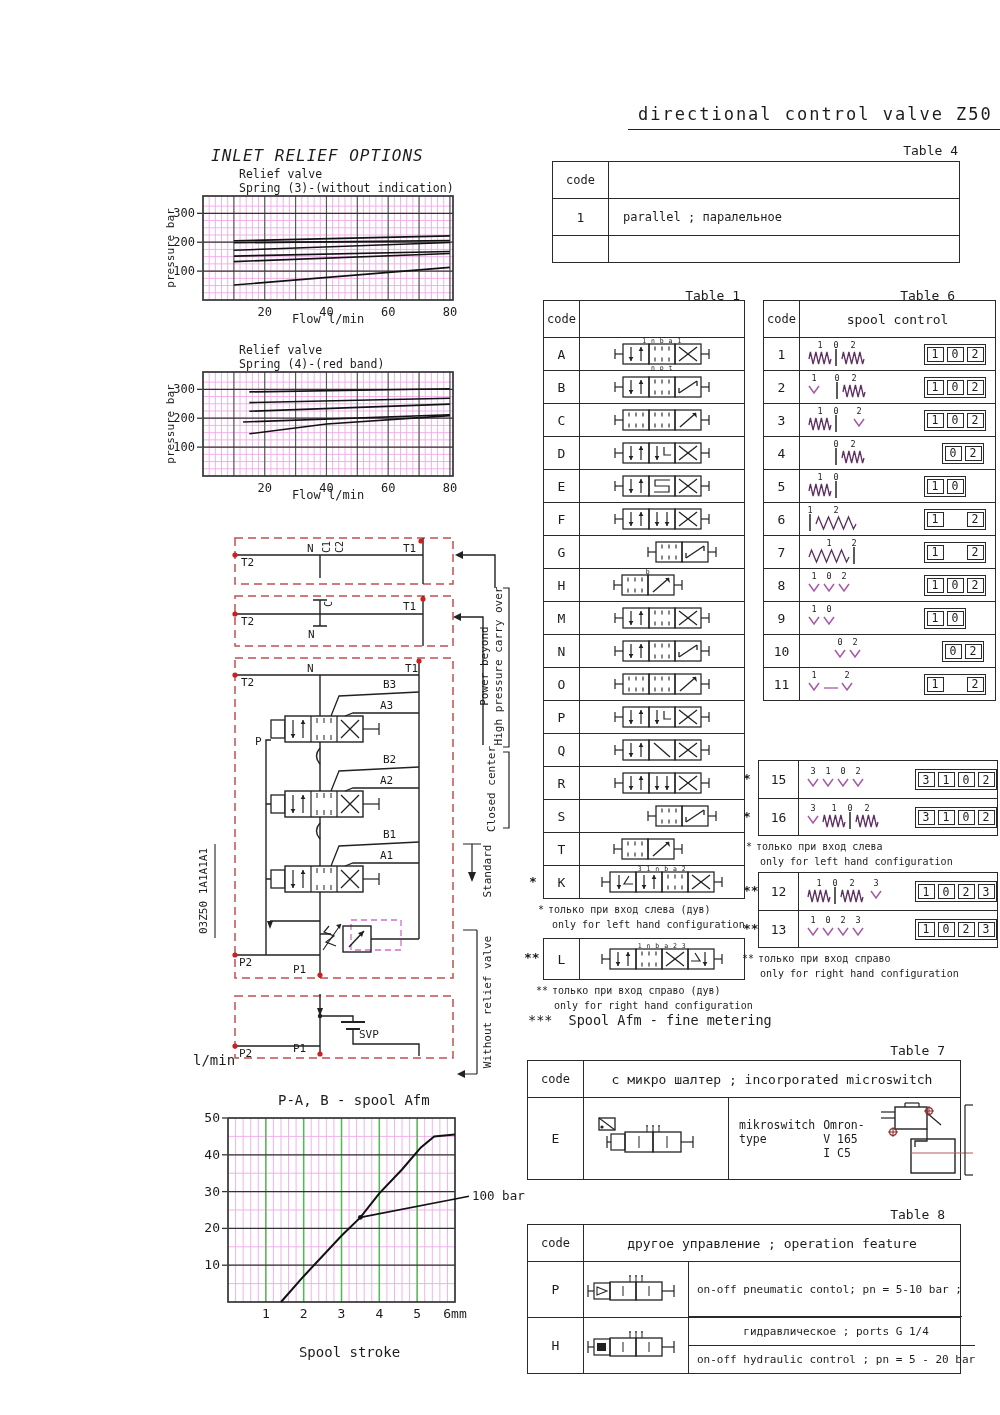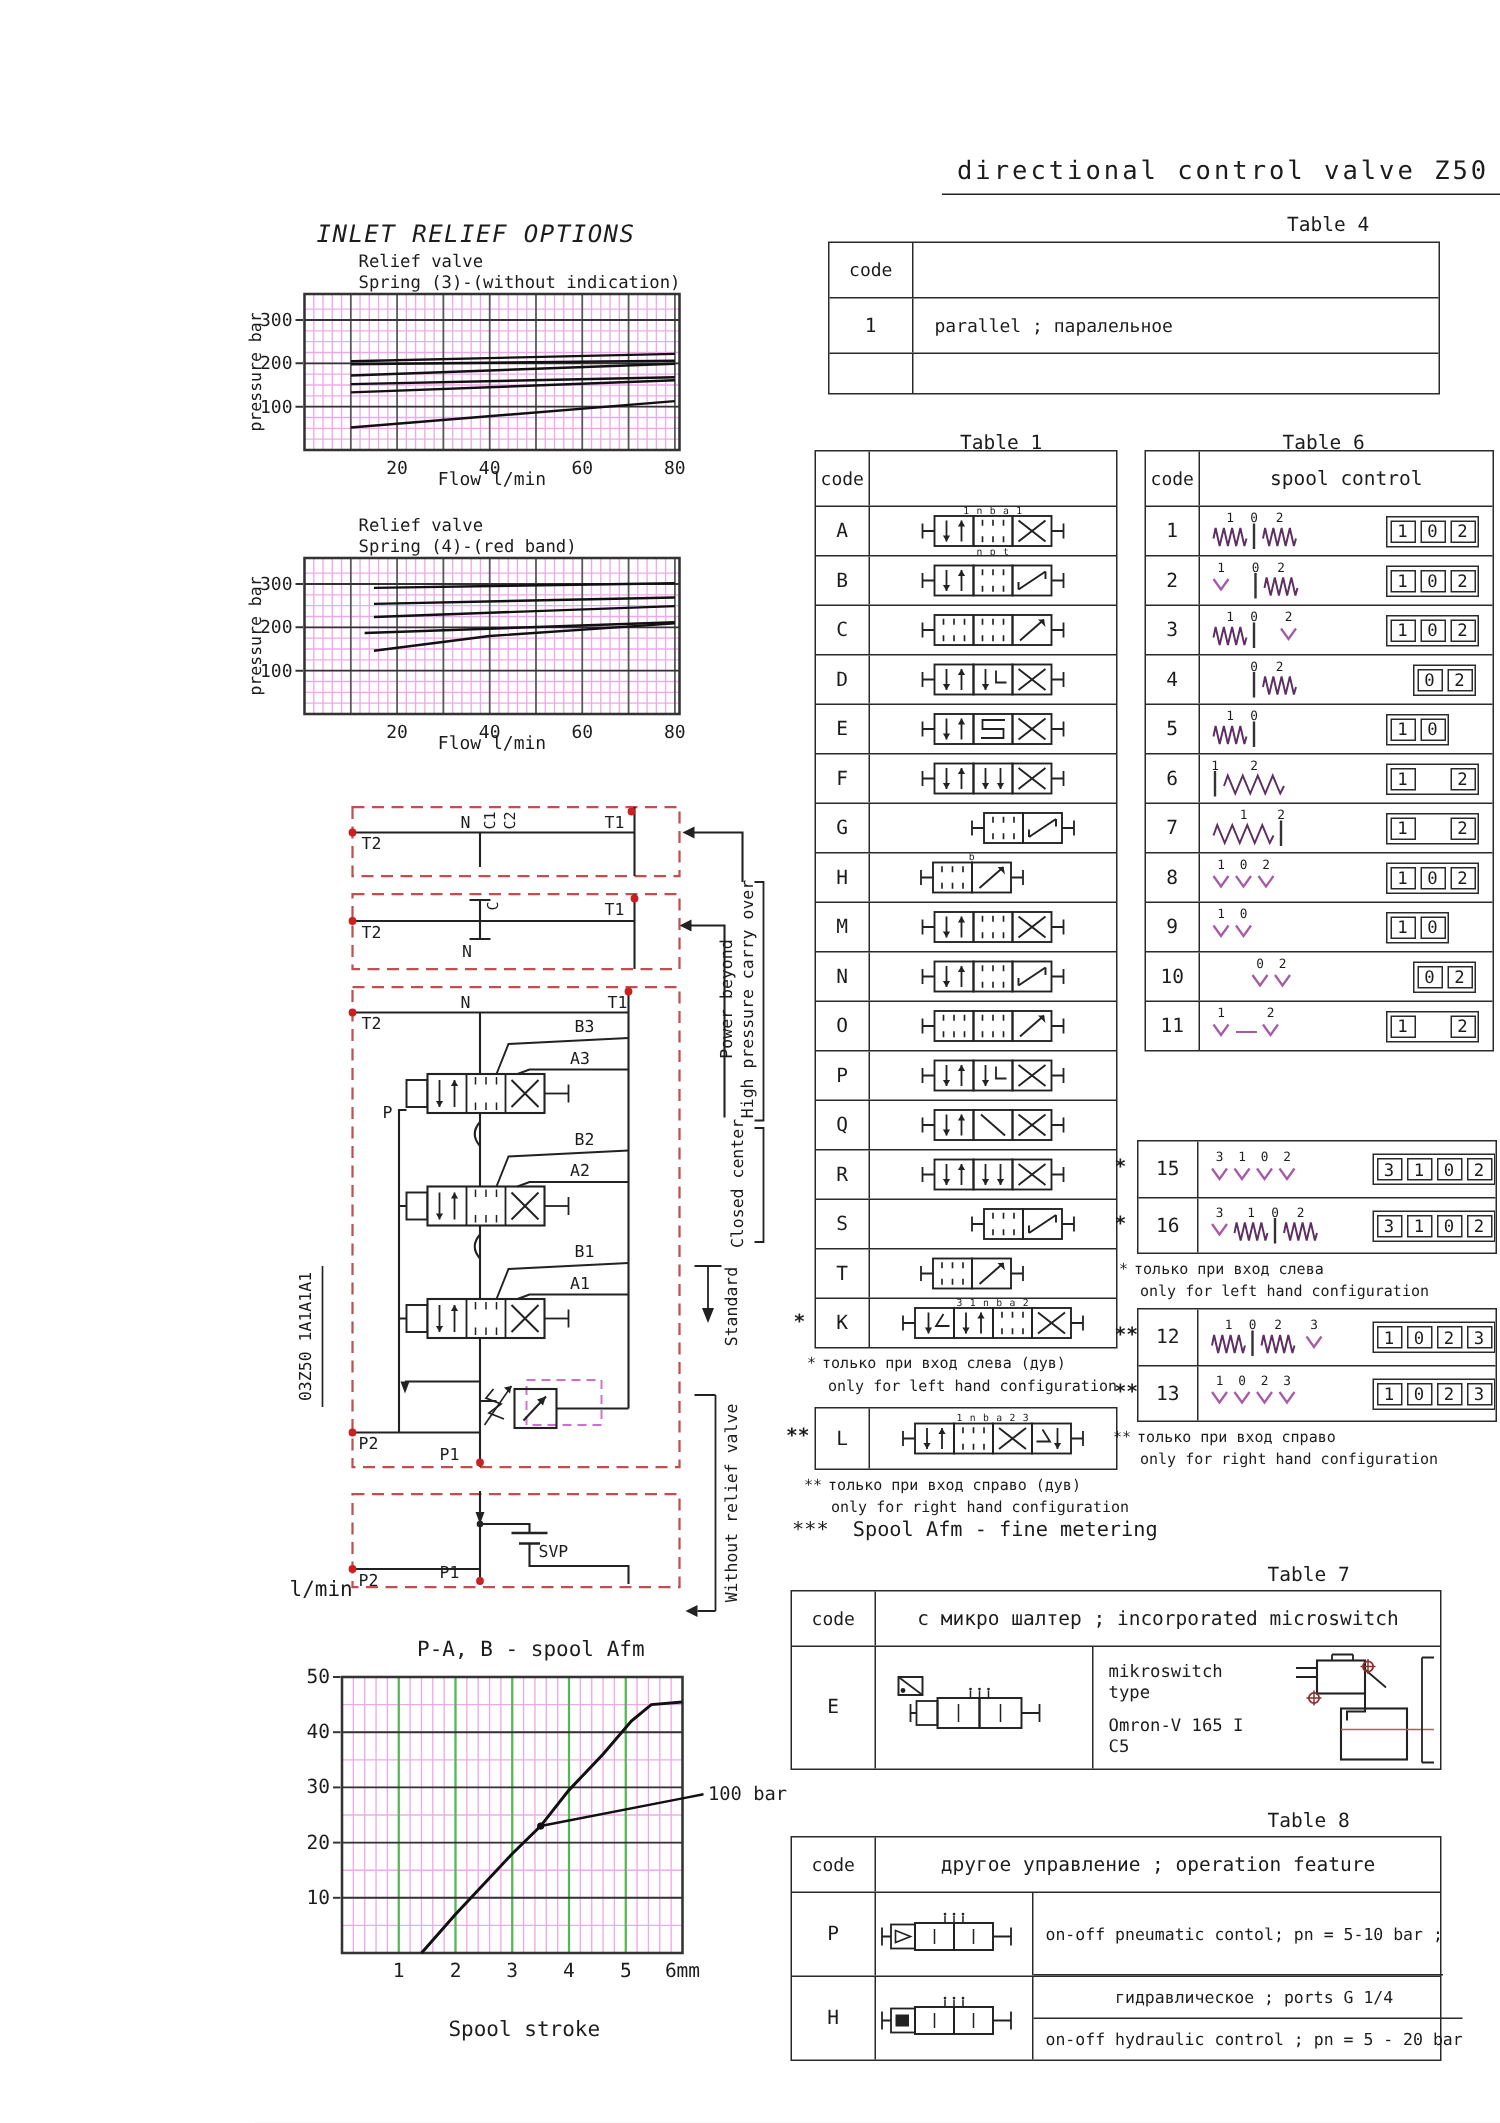--- a/index.html
+++ b/index.html
@@ -1,21 +1,21 @@
 <!DOCTYPE html>
 <html><head>
 <meta charset="utf-8">
 <style>
   html,body{margin:0;padding:0;background:#f4f4f4}
   #page{position:relative;width:1000px;height:1415px;background:#ffffff;
         font-family:"DejaVu Sans Mono",monospace;color:#1c1c1c;overflow:hidden}
   .abs{position:absolute}
   svg{display:block}
   .pagetitle{font-size:17px;letter-spacing:2px;border-bottom:1.6px solid #222;padding:0 10px 5px 10px;white-space:nowrap}
-  .tlabel{font-size:13px;text-align:left}
+  .tlabel{font-size:13px;text-align:right}
   .inlet{font-size:16px;font-style:italic;letter-spacing:1px}
   .csub{font-size:11.5px;line-height:1.25}
   .ctt{font-size:14px;white-space:nowrap}
   .tbl{border:1.6px solid #2a2a2a;background:#fff;box-sizing:border-box}
   .trow{display:grid;box-sizing:border-box;position:relative}
   .bt{border-top:1.3px solid #2a2a2a}
   .code{border-right:1.3px solid #2a2a2a;display:flex;align-items:center;justify-content:center;font-size:13px;box-sizing:border-box}
   .hdr{font-size:12px}
   .hdrc{display:flex;align-items:center;justify-content:center;font-size:13px;white-space:nowrap}
   .sym{display:flex;align-items:center;justify-content:center;overflow:hidden}
@@ -23,21 +23,21 @@
   .nbox{display:inline-flex;border:1.5px solid #2a2a2a;height:19px;align-items:center;background:#fff;margin-left:6px}
   .ncell{width:20px;height:19px;display:flex;align-items:center;justify-content:center;font-size:11.5px;box-sizing:border-box}
   .ncell.b{border:1.3px solid #2a2a2a;height:15px;width:17px;margin:0 1.5px}
   .fn{font-size:10px;line-height:1.45;white-space:nowrap}
   .fn .mkr{margin-right:4px}
   .mk{position:absolute;font-size:13px;font-weight:bold}
   .t8txt{border-left:1.3px solid #2a2a2a;display:flex;flex-direction:column;font-size:11px;box-sizing:border-box}
   .t8txt>div{flex:1;display:flex;align-items:center;padding-left:8px;white-space:nowrap}
   .t8txt>div:first-child{border-bottom:1.3px solid #2a2a2a;justify-content:center}
   .t7right{border-left:1.3px solid #2a2a2a;display:flex;align-items:center;box-sizing:border-box}
-  .t7lines{font-size:11.5px;display:flex;flex-direction:column;gap:8px;padding-left:10px;flex:1}
+  .t7lines{font-size:11.5px;display:flex;flex-direction:row;gap:8px;padding-left:10px;flex:1}
 </style>
 </head>
 <body>
 
 <div id="page">
 
   <div class="abs" style="left:628px;top:104px">
     <span class="pagetitle">directional control valve Z50</span>
   </div>
 

